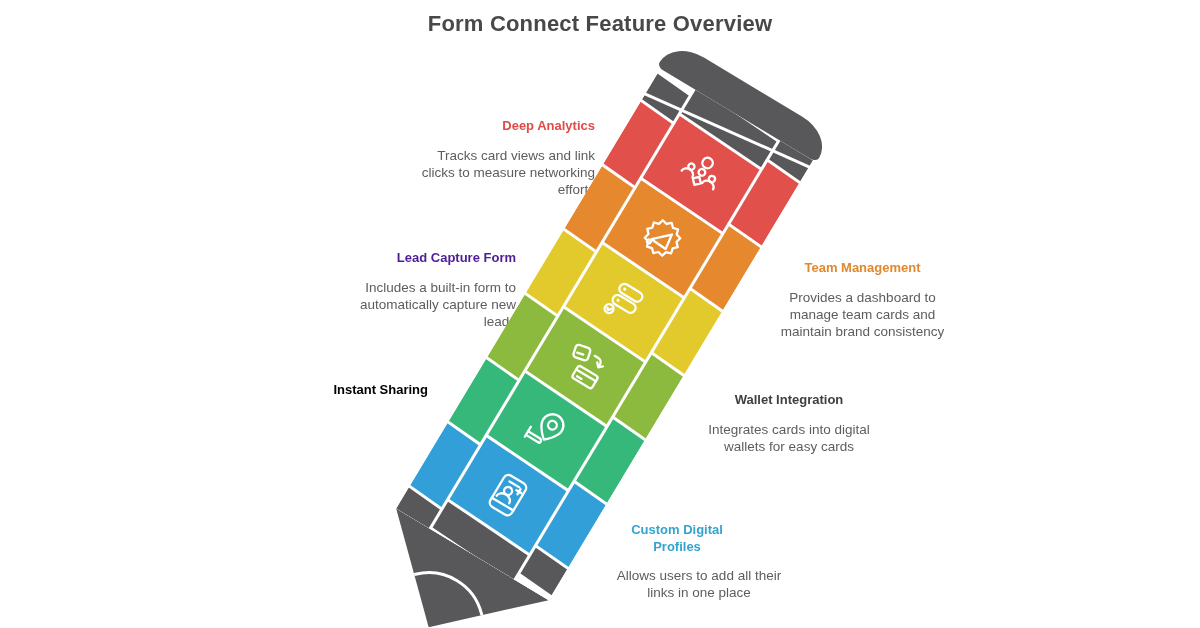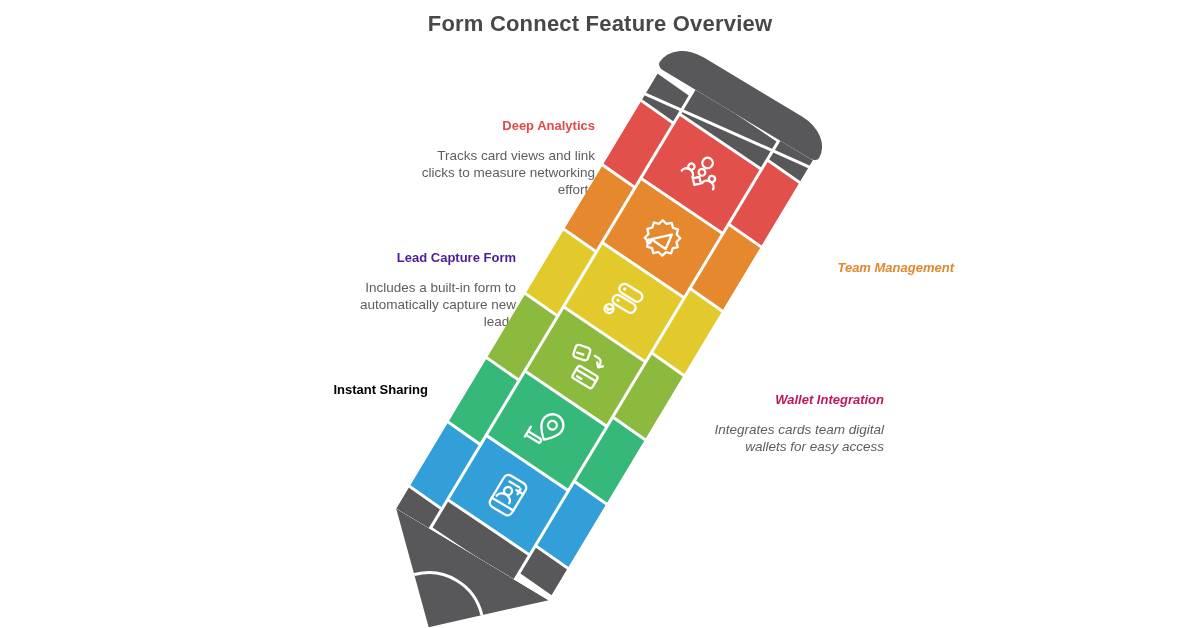--- a/index.html
+++ b/index.html
@@ -9,21 +9,21 @@
   }
   .title{
     position:absolute;top:11px;left:0;width:100%;margin:0;text-align:center;
     font-size:22px;font-weight:bold;color:#484848;letter-spacing:.2px;
   }
   
   .feature{position:absolute;}
   .feature .f-title{margin:0 0 12px;font-size:13px;font-weight:bold;line-height:1.28;}
   .feature .f-desc{margin:0;font-size:13.5px;line-height:1.26;color:#5d5d5d;}
   .feature.left{text-align:right;}
-  .feature.right{text-align:right;font-style:italic;}
+  .feature.right{text-align:center;}
   #f-deep-analytics   {top:118px;left:415px;width:180px;}
   #f-lead-capture     {top:250px;left:336px;width:180px;}
   #f-instant-sharing  {top:382px;left:251px;width:177px;}
   #f-team-management  {top:260px;left:771px;width:183px;}
   #f-wallet-integration{top:392px;left:694px;width:190px;}
   #f-custom-profiles  {top:522px;left:608px;width:182px;}
   #f-custom-profiles .f-title{max-width:138px;}
   
   .pencil{
     position:absolute;left:505px;top:43px;width:178px;height:618px;
@@ -68,24 +68,29 @@
   </section>
   <section class="feature left" id="f-lead-capture">
     <h3 class="f-title" style="color: #4c1d95;">Lead Capture Form</h3>
     <p class="f-desc">Includes a built-in form to automatically capture new leads</p>
   </section>
   <section class="feature left" id="f-instant-sharing">
     <h3 class="f-title" style="color: #000000;">Instant Sharing</h3>
   </section>
   <section class="feature right" id="f-team-management">
     <h3 class="f-title" style="color: rgb(224, 137, 46);">Team Management</h3>
+    <p class="f-desc">Provides a dashboard to manage team cards and maintain brand consistency</p>
   </section>
   <section class="feature right" id="f-wallet-integration">
-    <h3 class="f-title" style="color: #be185d;">Wallet Integration</h3>
-    <p class="f-desc">Integrates cards team digital wallets for easy access</p>
+    <h3 class="f-title" style="color: #404040;">Wallet Integration</h3>
+    <p class="f-desc">Integrates cards into digital wallets for easy cards</p>
+  </section>
+  <section class="feature right" id="f-custom-profiles">
+    <h3 class="f-title" style="color: rgb(51, 164, 206);">Custom Digital Profiles</h3>
+    <p class="f-desc">Allows users to add all their links in one place</p>
   </section>
 
   <div class="pencil">
     <div class="cap" style="background: rgb(88, 88, 90);"></div>
     <div class="band-line"></div>
     <div class="pbody">
       <div class="col col-left" id="col-left">
           <div class="filler" style="background: rgb(88, 88, 90);"></div>
           <div class="seg" style="background: rgb(226, 80, 75);"></div>
           <div class="seg" style="background: rgb(229, 136, 46);"></div>

